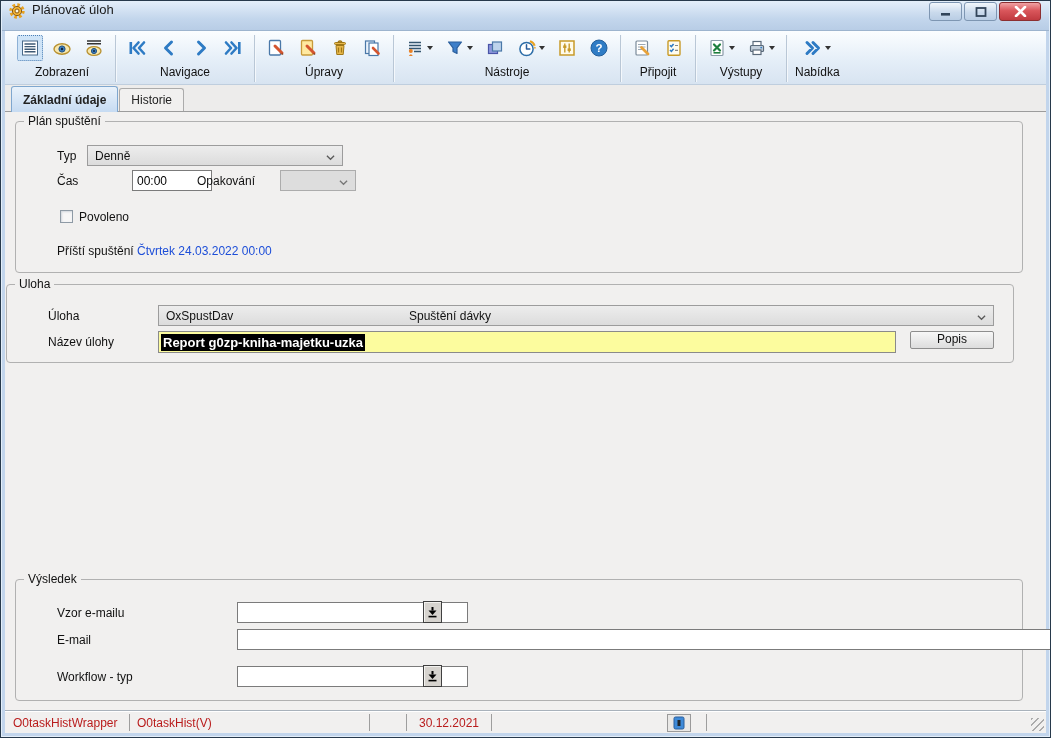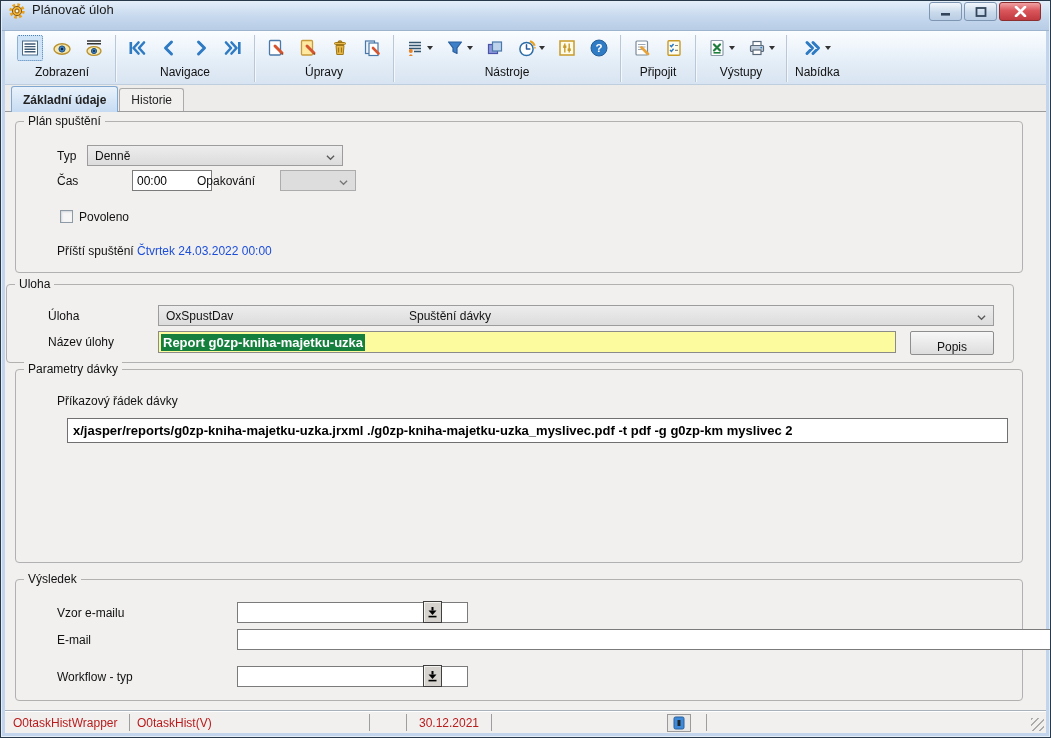--- a/index.html
+++ b/index.html
@@ -46,24 +46,24 @@
   .combo{position:absolute;height:21px;border:1px solid #9C9C9C;
     background:linear-gradient(#EDEDED,#DCDCDC);display:flex;align-items:center;
     font-size:12px;color:#111;padding:0 24px 0 7px;cursor:pointer;}
   .combo .chev{position:absolute;right:7px;top:7px;width:9px;height:9px;}
   .combo.disabled{background:#DDDDDD;border-color:#ACACAC;}
   .tbox{position:absolute;height:21px;border:1px solid #7B7B7B;background:#fff;
     font-size:12px;color:#000;padding:0 4px;margin:0;}
   input.tbox{outline:none;margin-left:45px;}
   .yellowbox{position:absolute;height:22px;border:1px solid #8A8A8A;background:#FCFC9E;
     display:flex;align-items:center;padding:0 2px;overflow:hidden;}
-  .yellowbox .sel{font-size:13px;font-weight:bold;color:#fff;background:#15803d;padding:1px 2px;white-space:nowrap;}
-  .btn{position:absolute;height:24px;border:1px solid #8E8E8E;border-radius:2px;
+  .yellowbox .sel{font-size:13px;font-weight:bold;color:#fff;background:#000000;padding:1px 2px;white-space:nowrap;}
+  .btn{position:absolute;height:18px;border:1px solid #8E8E8E;border-radius:2px;
     background:linear-gradient(#F7F7F7,#DDDDDD);font-size:12px;color:#111;
-    display:flex;align-items:flex-end;justify-content:center;cursor:pointer;}
+    display:flex;align-items:flex-start;justify-content:center;cursor:pointer;}
   .checkbox{position:absolute;width:13px;height:13px;border:1px solid #8E9AA5;background:#F6F6F6;
     box-shadow:inset 1px 1px 2px #D0D6DC;cursor:pointer;}
   .cmdbox{position:absolute;height:25px;border:1px solid #707070;background:#fff;
     font-size:13px;font-weight:bold;color:#000;padding:0 5px;display:flex;align-items:center;white-space:nowrap;overflow:hidden;}
   .dropbtn{position:absolute;width:19px;height:22px;border:1px solid #404040;
     background:#D6D3CE;display:flex;align-items:center;justify-content:center;cursor:pointer;
     box-shadow:inset 1px 1px 0 #F2F1EE;}
   
   .statusbar{position:absolute;left:4px;right:4px;bottom:4px;height:22px;background:#F1F0EF;
     border-top:1px solid #FFFFFF;box-shadow:0 -1px 0 #A9B2BB;font-size:12px;color:#b91c1c;}
@@ -394,27 +394,20 @@
       </div>
       <span class="lbl" style="left:41px;top:50px;">Název úlohy</span>
       <div class="yellowbox" style="left:151px;top:46px;width:738px;">
         <span class="sel">Report g0zp-kniha-majetku-uzka</span>
       </div>
       <div class="btn" style="left:903px;top:46px;width:84px;">
         <span>Popis</span>
       </div>
     </div>
 
-    <div class="groupbox" style="left:10px;top:257px;width:1008px;height:194px;">
-      <span class="legend">Parametry dávky</span>
-      <span class="lbl" style="left:41px;top:24px;">Příkazový řádek dávky</span>
-      <div class="cmdbox" style="left:51px;top:48px;width:941px;">
-        <span>x/jasper/reports/g0zp-kniha-majetku-uzka.jrxml ./g0zp-kniha-majetku-uzka_myslivec.pdf -t pdf -g g0zp-km myslivec 2</span>
-      </div>
-    </div>
 
     <div class="groupbox" style="left:10px;top:467px;width:1008px;height:122px;">
       <span class="legend">Výsledek</span>
       <span class="lbl" style="left:41px;top:26px;">Vzor e-mailu</span>
       <input class="tbox" style="left: 176px; top: 22px; width: 231px;" value="">
       <div class="dropbtn" style="left:407px;top:21px;">
         <svg width="11" height="12" viewBox="0 0 11 12">
           <rect x="4.5" y="1" width="2" height="3.5" fill="#000"></rect>
           <path d="M1.5 4.5 H9.5 L5.5 9 Z" fill="#000"></path>
           <rect x="1.5" y="9.8" width="8" height="1.6" fill="#000"></rect>

